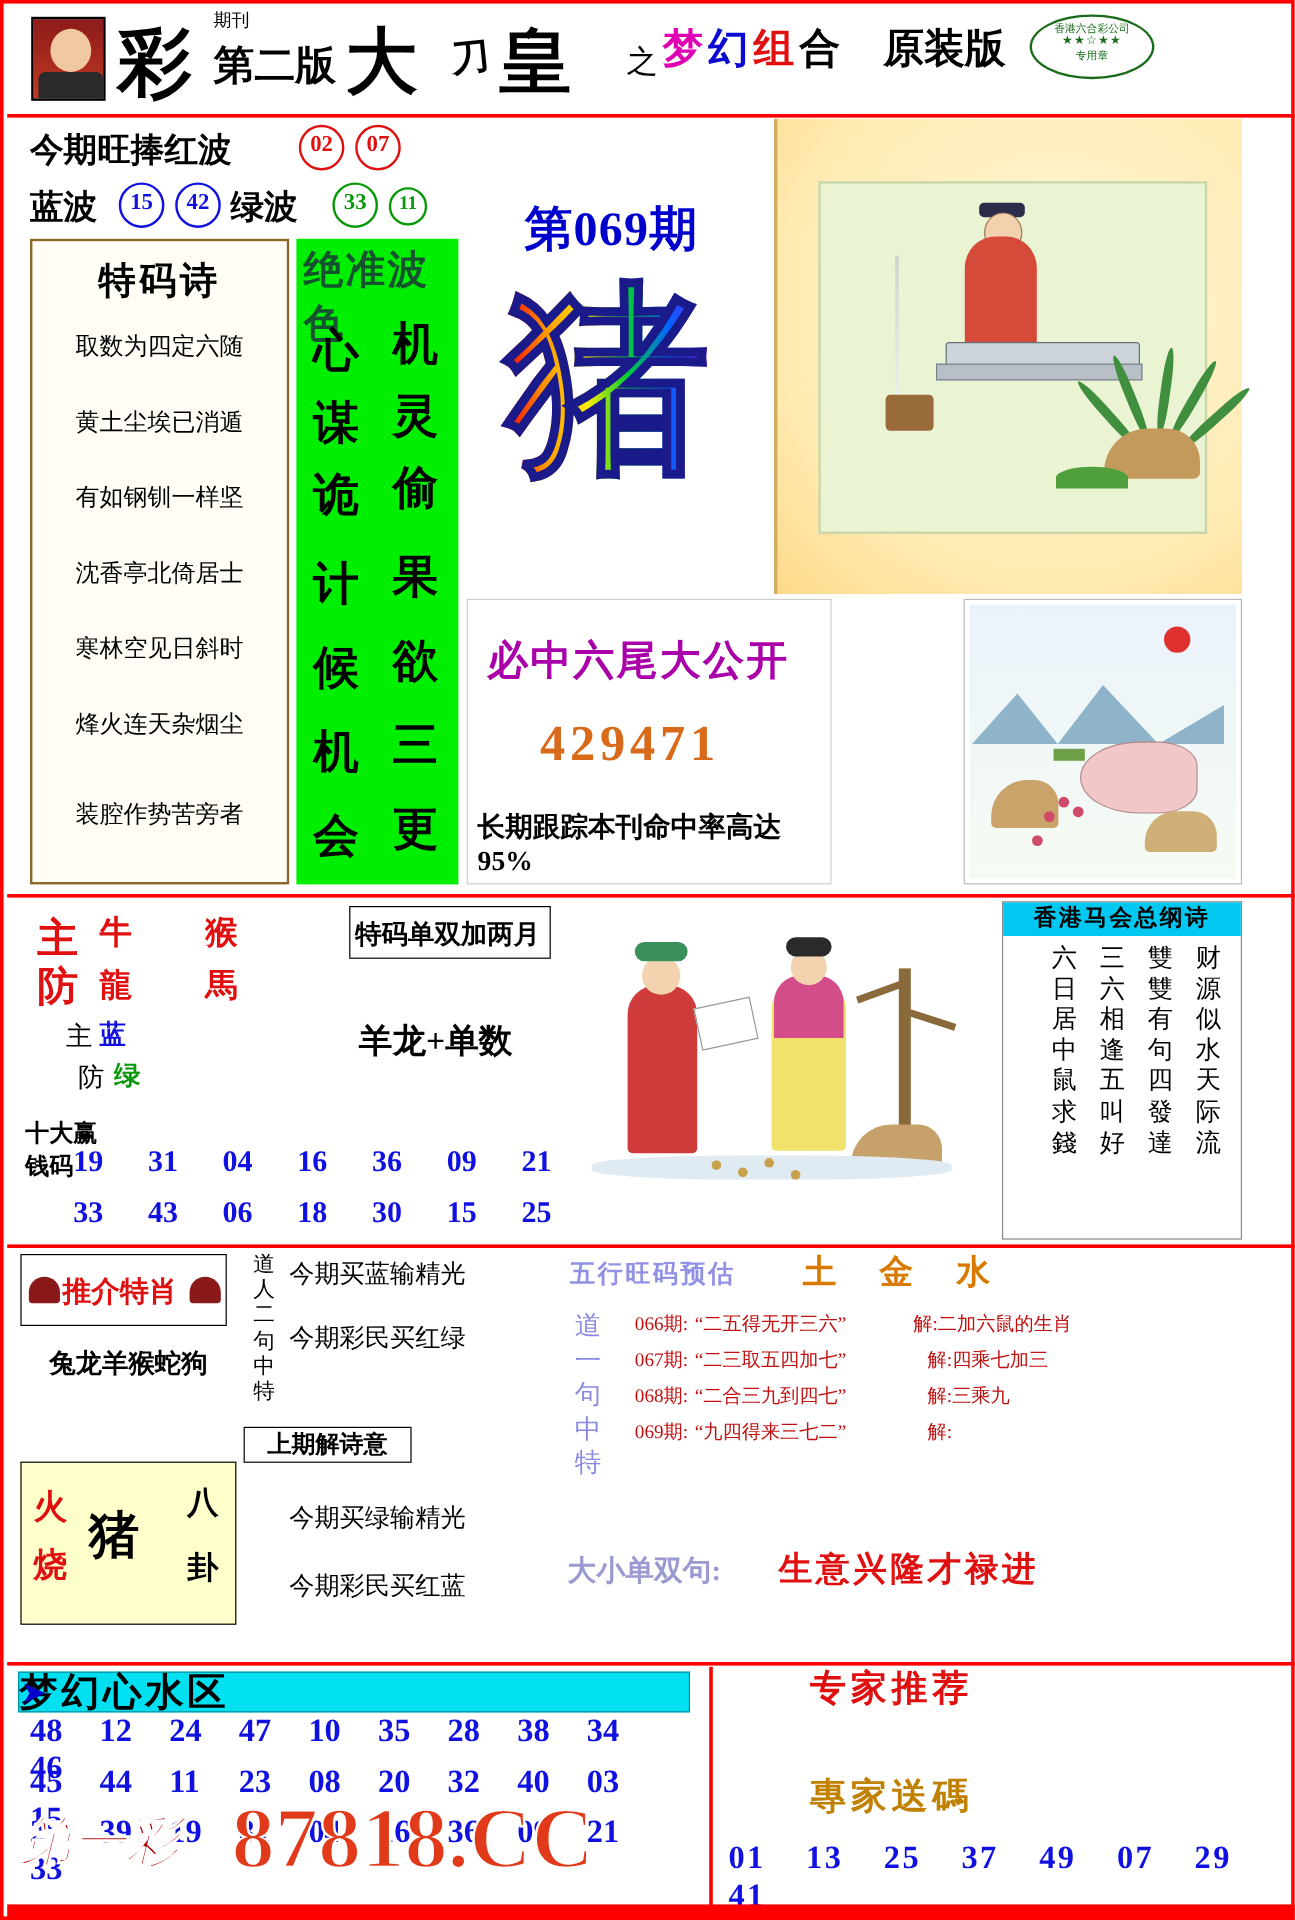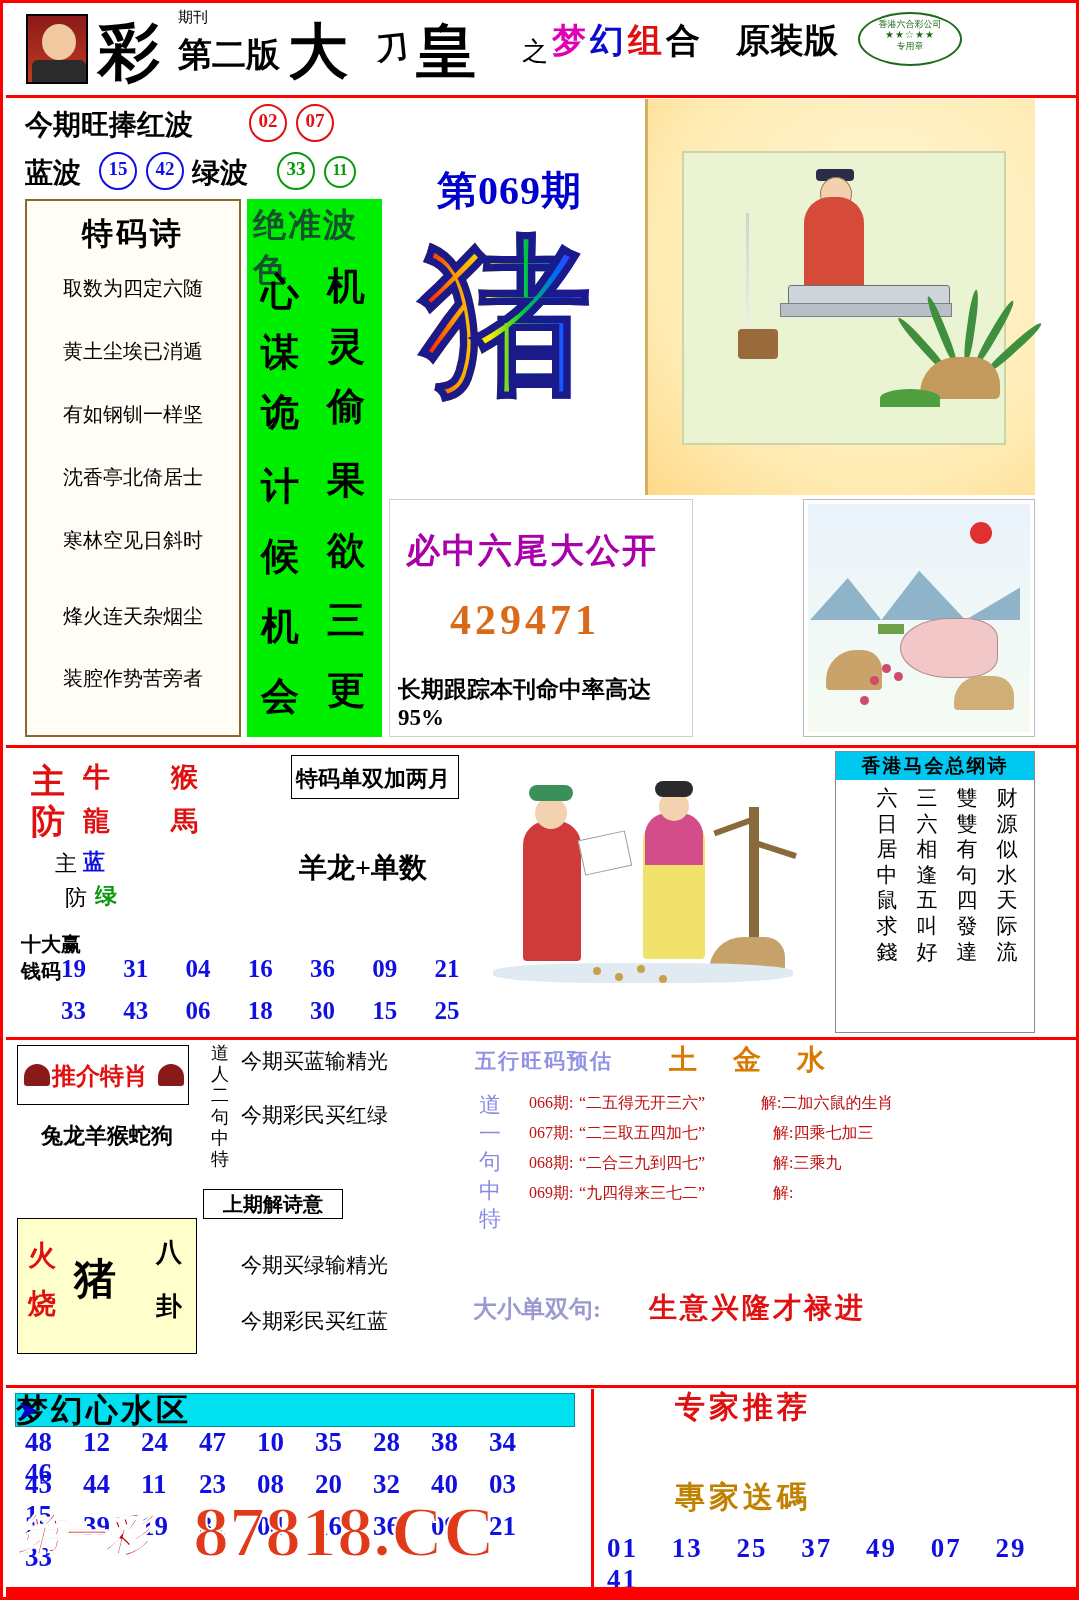--- a/index.html
+++ b/index.html
@@ -218,21 +218,21 @@
     <div class="ball b-green" style="left:318px;top:10px;width:28px;height:28px;line-height:24px;font-size:16px;">11</div>
   </div>
 
   <div class="abs poembox">
     <div class="poemtitle">特码诗</div>
     <div class="poemline" style="top:74px;">取数为四定六随</div>
     <div class="poemline" style="top:137px;">黄土尘埃已消遁</div>
     <div class="poemline" style="top:200px;">有如钢钏一样坚</div>
     <div class="poemline" style="top:263px;">沈香亭北倚居士</div>
     <div class="poemline" style="top:326px;">寒林空见日斜时</div>
-    <div class="poemline" style="top:402px;">烽火连天杂烟尘</div>
+    <div class="poemline" style="top:389px;">烽火连天杂烟尘</div>
     <div class="poemline" style="top:464px;">装腔作势苦旁者</div>
   </div>
 
   <div class="abs greenbox">
     <div class="gtitle">绝准波色</div>
     <div class="gchar" style="left:14px;top:68px;">心</div>
     <div class="gchar" style="left:80px;top:62px;">机</div>
     <div class="gchar" style="left:14px;top:128px;">谋</div>
     <div class="gchar" style="left:80px;top:122px;">灵</div>
     <div class="gchar" style="left:14px;top:188px;">诡</div>

